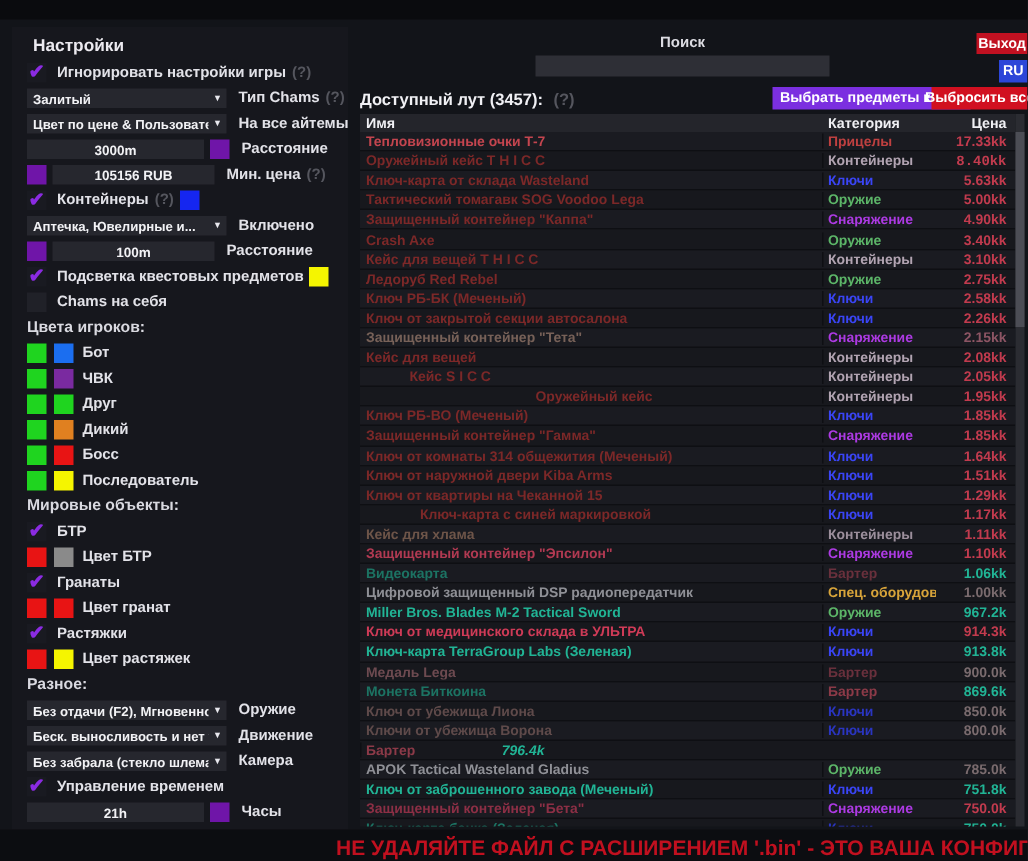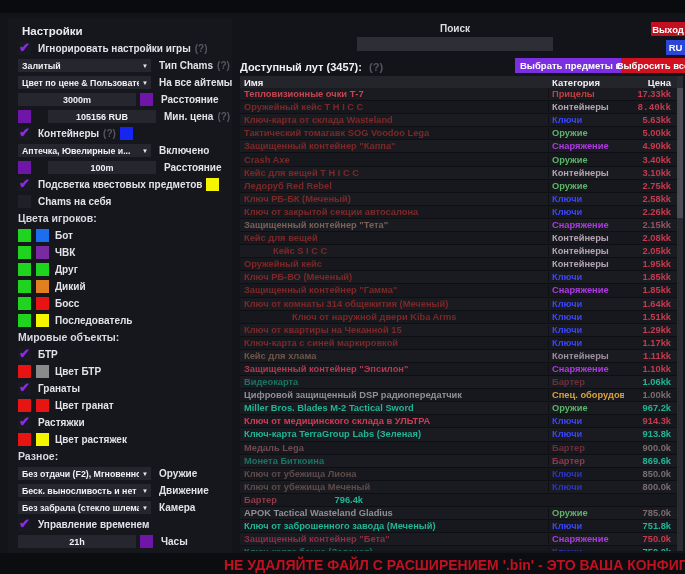--- a/index.html
+++ b/index.html
@@ -17,21 +17,21 @@
   .cb.on{background:#191a21;color:#8b2be2;}
   .swatch{width:13px;height:13px;flex:none;}
   .slabel{color:#e2e2e8;white-space:nowrap;}
   .hint{color:#55565e;margin-left:4px;}
   .dd{width:133px;height:13px;background:#26272e;display:flex;align-items:center;flex:none;}
   .ddv{flex:1;font-size:8.8px;color:#f2f2f5;padding-left:4px;white-space:nowrap;overflow:hidden;}
   .dda{flex:none;font-size:6px;color:#e8e8ee;padding:0 3px;}
   .sinput{height:13px;background:#26272e;color:#f2f2f5;font-size:9px;
           display:flex;align-items:center;justify-content:center;flex:none;}
   .sinput.w118{width:118px;}
-  .sinput.w108{width:108px;margin-left:17px;}
+  .sinput.w108{width:108px;margin-left:4px;}
   .ctl-label{margin-left:8px;color:#e2e2e8;white-space:nowrap;}
   .srow .swatch.after{margin-left:4px;}
   .c2a{margin-right:5px;}
   .c2b{margin-right:6px;}
   
   .search-label{left:357px;top:23px;width:196px;text-align:center;font-size:10px;color:#dcdce2;}
   .search-input{left:357px;top:37px;width:196px;height:14px;background:#2e2f36;border:0;outline:0;
                 color:#f0f0f5;font-family:inherit;font-weight:700;font-size:10px;padding:0 4px;box-sizing:border-box;}
   .btn{display:flex;align-items:center;justify-content:center;color:#fff;font-size:9.5px;white-space:nowrap;}
   .exit-btn{left:651px;top:22px;width:34px;height:14px;background:#c11121;}
@@ -291,51 +291,51 @@
       <span class="c-name" style="color: rgb(124, 40, 40);">Кейс для вещей</span>
       <span class="c-cat" style="color: rgb(178, 164, 178);">Контейнеры</span>
       <span class="c-price" style="color: rgb(194, 59, 78);">2.08kk</span>
     </div>
     <div class="trow">
       <span class="c-name" style="color: rgb(124, 40, 40); margin-left: 29px;">Кейс S I C C</span>
       <span class="c-cat" style="color: rgb(178, 164, 178);">Контейнеры</span>
       <span class="c-price" style="color: rgb(194, 59, 78);">2.05kk</span>
     </div>
     <div class="trow alt">
-      <span class="c-name" style="color: rgb(124, 40, 40);">Оружейный кейс</span>
+      <span class="c-name" style="color: rgb(124, 40, 40); text-align: center;">Оружейный кейс</span>
       <span class="c-cat" style="color: rgb(178, 164, 178);">Контейнеры</span>
       <span class="c-price" style="color: rgb(194, 59, 78);">1.95kk</span>
     </div>
     <div class="trow">
       <span class="c-name" style="color: rgb(124, 40, 40);">Ключ РБ-ВО (Меченый)</span>
       <span class="c-cat" style="color: rgb(58, 69, 245);">Ключи</span>
       <span class="c-price" style="color: rgb(194, 59, 78);">1.85kk</span>
     </div>
     <div class="trow alt">
       <span class="c-name" style="color: rgb(124, 40, 40);">Защищенный контейнер "Гамма"</span>
       <span class="c-cat" style="color: rgb(173, 58, 227);">Снаряжение</span>
       <span class="c-price" style="color: rgb(194, 59, 78);">1.85kk</span>
     </div>
     <div class="trow">
       <span class="c-name" style="color: rgb(124, 40, 40);">Ключ от комнаты 314 общежития (Меченый)</span>
       <span class="c-cat" style="color: rgb(58, 69, 245);">Ключи</span>
       <span class="c-price" style="color: rgb(194, 59, 78);">1.64kk</span>
     </div>
     <div class="trow alt">
-      <span class="c-name" style="color: rgb(124, 40, 40); margin-left: 48px;">Ключ от наружной двери Kiba Arms</span>
+      <span class="c-name" style="color: rgb(124, 40, 40);">Ключ от наружной двери Kiba Arms</span>
       <span class="c-cat" style="color: rgb(58, 69, 245);">Ключи</span>
       <span class="c-price" style="color: rgb(194, 59, 78);">1.51kk</span>
     </div>
     <div class="trow">
       <span class="c-name" style="color: rgb(124, 40, 40);">Ключ от квартиры на Чеканной 15</span>
       <span class="c-cat" style="color: rgb(58, 69, 245);">Ключи</span>
       <span class="c-price" style="color: rgb(194, 59, 78);">1.29kk</span>
     </div>
     <div class="trow alt">
-      <span class="c-name" style="color: rgb(124, 40, 40);">Ключ-карта с синей маркировкой</span>
+      <span class="c-name" style="color: rgb(124, 40, 40); margin-left: 36px;">Ключ-карта с синей маркировкой</span>
       <span class="c-cat" style="color: rgb(58, 69, 245);">Ключи</span>
       <span class="c-price" style="color: rgb(194, 59, 78);">1.17kk</span>
     </div>
     <div class="trow">
       <span class="c-name" style="color: rgb(110, 85, 73);">Кейс для хлама</span>
       <span class="c-cat" style="color: rgb(156, 143, 156);">Контейнеры</span>
       <span class="c-price" style="color: rgb(194, 59, 78);">1.11kk</span>
     </div>
     <div class="trow alt">
       <span class="c-name" style="color: rgb(177, 58, 82);">Защищенный контейнер "Эпсилон"</span>
@@ -376,27 +376,27 @@
       <span class="c-name" style="color: rgb(28, 115, 99);">Монета Биткоина</span>
       <span class="c-cat" style="color: rgb(140, 58, 72);">Бартер</span>
       <span class="c-price" style="color: rgb(33, 180, 149);">869.6k</span>
     </div>
     <div class="trow alt">
       <span class="c-name" style="color: rgb(95, 74, 74);">Ключ от убежища Лиона</span>
       <span class="c-cat" style="color: rgb(42, 53, 192);">Ключи</span>
       <span class="c-price" style="color: rgb(122, 107, 110);">850.0k</span>
     </div>
     <div class="trow">
-      <span class="c-name" style="color: rgb(95, 74, 74);">Ключ от убежища Меченый</span>
+      <span class="c-name" style="color: rgb(95, 74, 74);">Ключи от убежища Ворона</span>
       <span class="c-cat" style="color: rgb(42, 53, 192);">Ключи</span>
       <span class="c-price" style="color: rgb(122, 107, 110);">800.0k</span>
     </div>
     <div class="trow alt">
       <span class="c-cat" style="color: rgb(140, 58, 72);">Бартер</span>
-      <span class="c-price" style="color: rgb(33, 180, 149);">796.4k</span>
+      <span class="c-price" style="color: rgb(33, 180, 149); font-style: italic;">796.4k</span>
     </div>
     <div class="trow">
       <span class="c-name" style="color: rgb(143, 144, 150);">APOK Tactical Wasteland Gladius</span>
       <span class="c-cat" style="color: rgb(92, 181, 104);">Оружие</span>
       <span class="c-price" style="color: rgb(122, 107, 110);">785.0k</span>
     </div>
     <div class="trow alt">
       <span class="c-name" style="color: rgb(33, 180, 149);">Ключ от заброшенного завода (Меченый)</span>
       <span class="c-cat" style="color: rgb(58, 69, 245);">Ключи</span>
       <span class="c-price" style="color: rgb(33, 180, 149);">751.8k</span>

